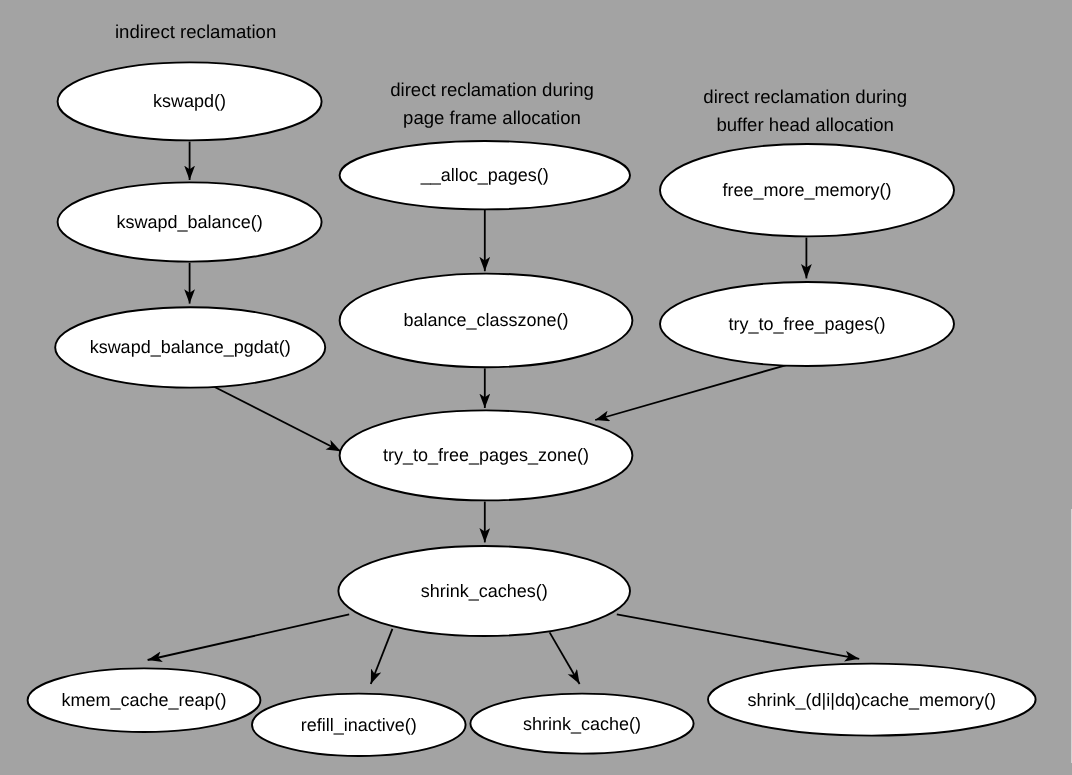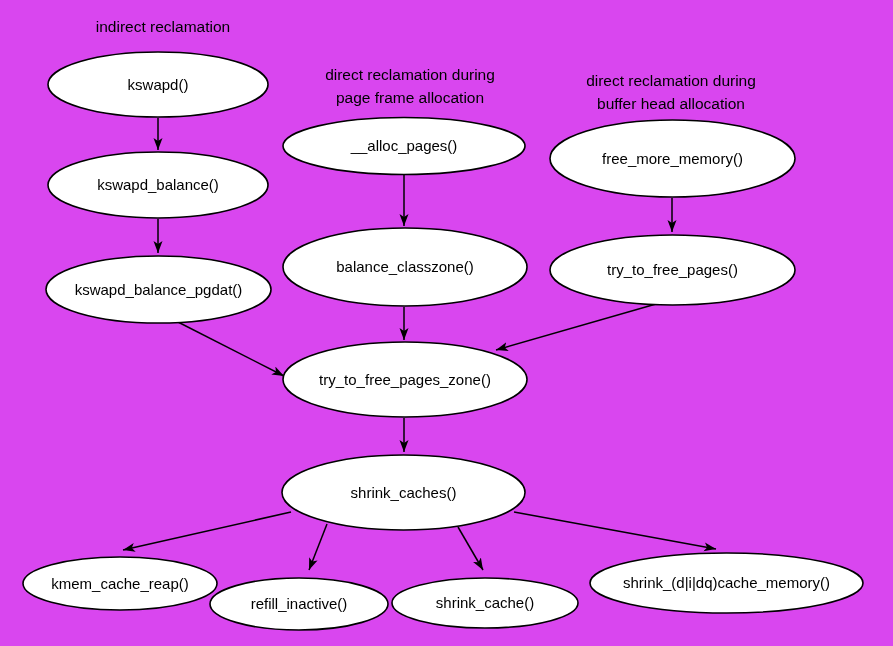--- a/index.html
+++ b/index.html
@@ -5,21 +5,21 @@
   html, body {
     margin: 0;
     padding: 0;
     background: #ffffff;
     font-family: "Liberation Sans", "DejaVu Sans", sans-serif;
   }
   .stage {
     position: relative;
     width: 893px;
     height: 646px;
-    background: #d946ef;
+    background: #a3a3a3;
     overflow: hidden;
   }
   svg { display: block; }
   .node-shape {
     fill: #ffffff;
     stroke: #000000;
     stroke-width: 1.6;
   }
   .edge {
     stroke: #000000;

